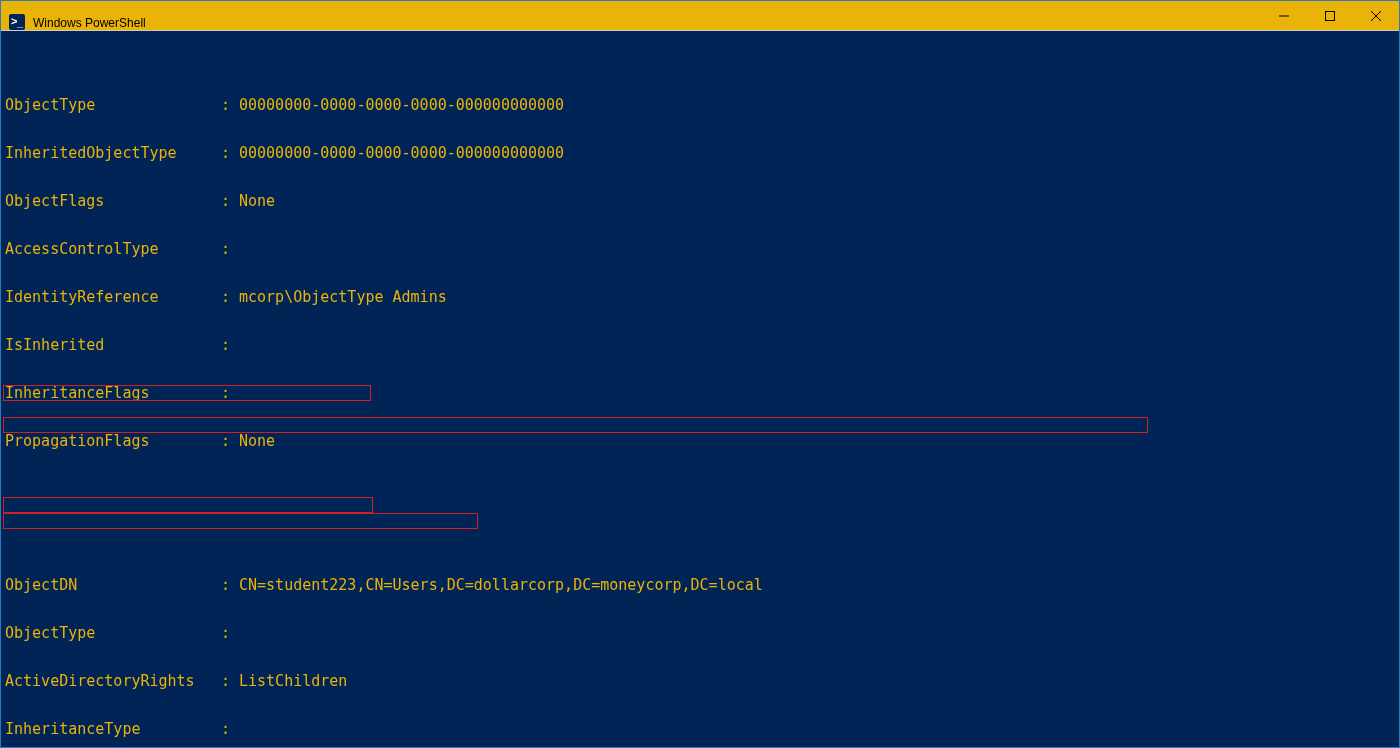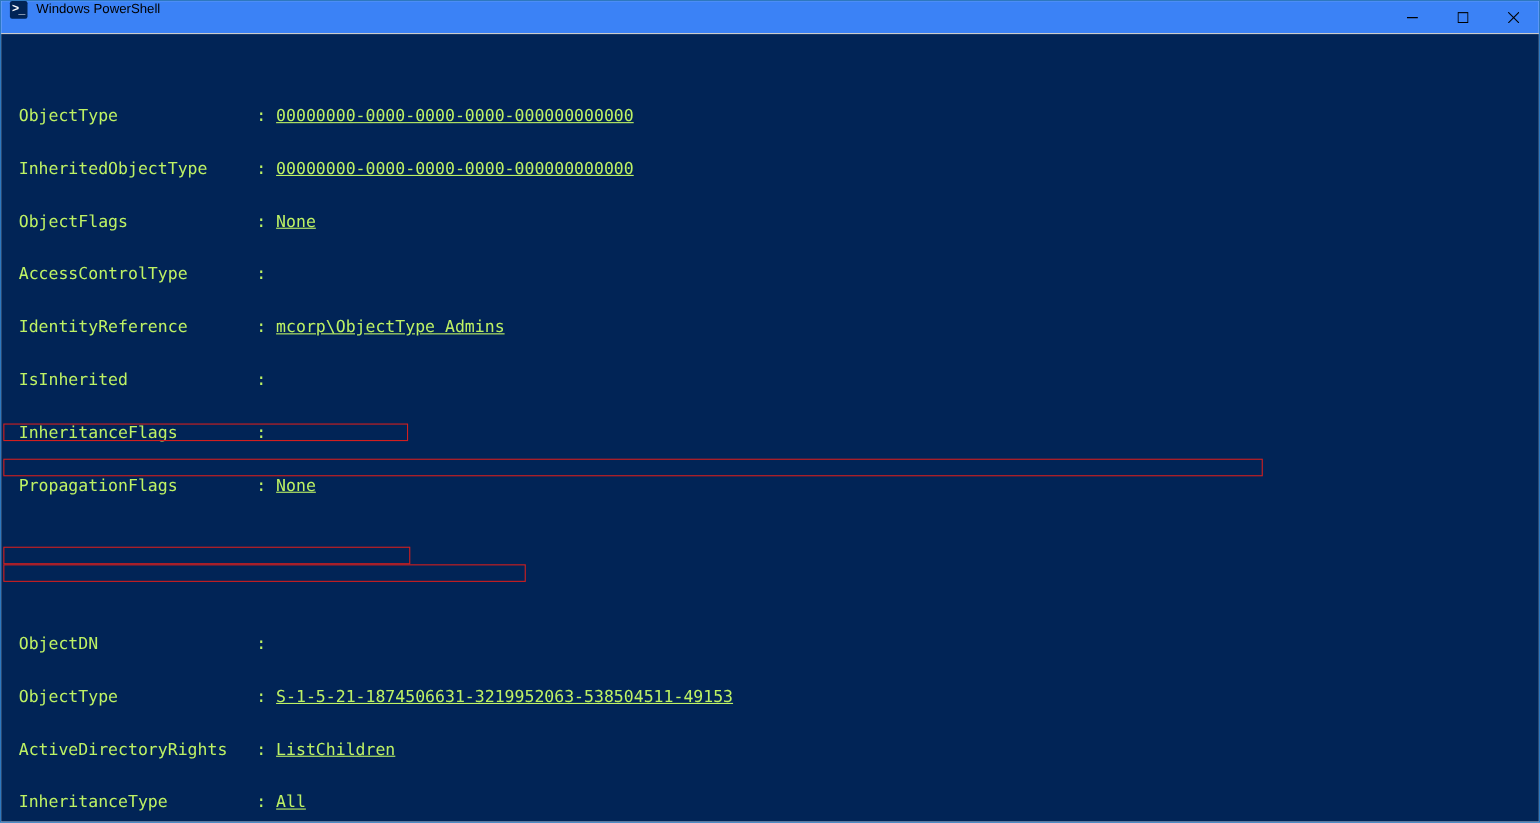--- a/index.html
+++ b/index.html
@@ -7,23 +7,23 @@
     font-family: "Segoe UI", Tahoma, sans-serif;
     font-size: 12px;
     background: #fff;
     width: 1400px;
     height: 748px;
     overflow: hidden;
     border: 1px solid #2e78bf;
   }
   .titlebar {
     height: 30px;
-    background: #3b82f6;
+    background: #eab308;
     display: flex;
-    align-items: flex-start;
+    align-items: flex-end;
     padding-left: 8px;
     border-bottom: 1px solid #ccc;
   }
   .titlebar .ps-icon {
     width: 16px;
     height: 16px;
     background: #012456;
     position: relative;
     margin-right: 8px;
     border-radius: 2px;
@@ -62,34 +62,34 @@
     display: flex;
     align-items: center;
     justify-content: center;
     font-size: 14px;
     color: #000;
     cursor: default;
   }
   .titlebar .win-btn svg { width: 10px; height: 10px; stroke: #000; fill: none; stroke-width: 1; }
   .console {
     background: #012456;
-    color: #bef264;
+    color: #eab308;
     font-family: Consolas, "Lucida Console", monospace;
     font-size: 15px;
     line-height: 16px;
     height: calc(100% - 30px);
-    padding: 2px 16px;
+    padding: 2px 4px;
     white-space: pre;
     overflow: hidden;
     position: relative;
   }
   .row { display: flex; height: 16px; }
   .key { width: 216px; } 
   .sep { width: 18px; }
-  .val { flex: 1; text-decoration: underline; }
+  .val { flex: 1; }
   .blank { height: 16px; }
   
   .hl {
     position: absolute;
     border: 1px solid #d21f1f;
     pointer-events: none;
   }
 </style>
 </head>
 <body>
@@ -125,24 +125,24 @@
   <div class="row"><span class="key">ObjectFlags</span><span class="sep">: </span><span class="val">None</span></div>
   <div class="row"><span class="key">AccessControlType</span><span class="sep">: </span></div>
   <div class="row"><span class="key">IdentityReference</span><span class="sep">: </span><span class="val">mcorp\ObjectType Admins</span></div>
   <div class="row"><span class="key">IsInherited</span><span class="sep">: </span></div>
   <div class="row"><span class="key">InheritanceFlags</span><span class="sep">: </span></div>
   <div class="row"><span class="key">PropagationFlags</span><span class="sep">: </span><span class="val">None</span></div>
 
   <div class="blank"></div>
 
   
-  <div class="row"><span class="key">ObjectDN</span><span class="sep">: </span></div>
-  <div class="row"><span class="key">ObjectType</span><span class="sep">: </span><span class="val">S-1-5-21-1874506631-3219952063-538504511-49153</span></div>
+  <div class="row"><span class="key">ObjectDN</span><span class="sep">: </span><span class="val">CN=student223,CN=Users,DC=dollarcorp,DC=moneycorp,DC=local</span></div>
+  <div class="row"><span class="key">ObjectType</span><span class="sep">: </span></div>
   <div class="row"><span class="key">ActiveDirectoryRights</span><span class="sep">: </span><span class="val">ListChildren</span></div>
-  <div class="row"><span class="key">InheritanceType</span><span class="sep">: </span><span class="val">All</span></div>
+  <div class="row"><span class="key">InheritanceType</span><span class="sep">: </span></div>
   
   
   
   
   
   
   
   
 
   

